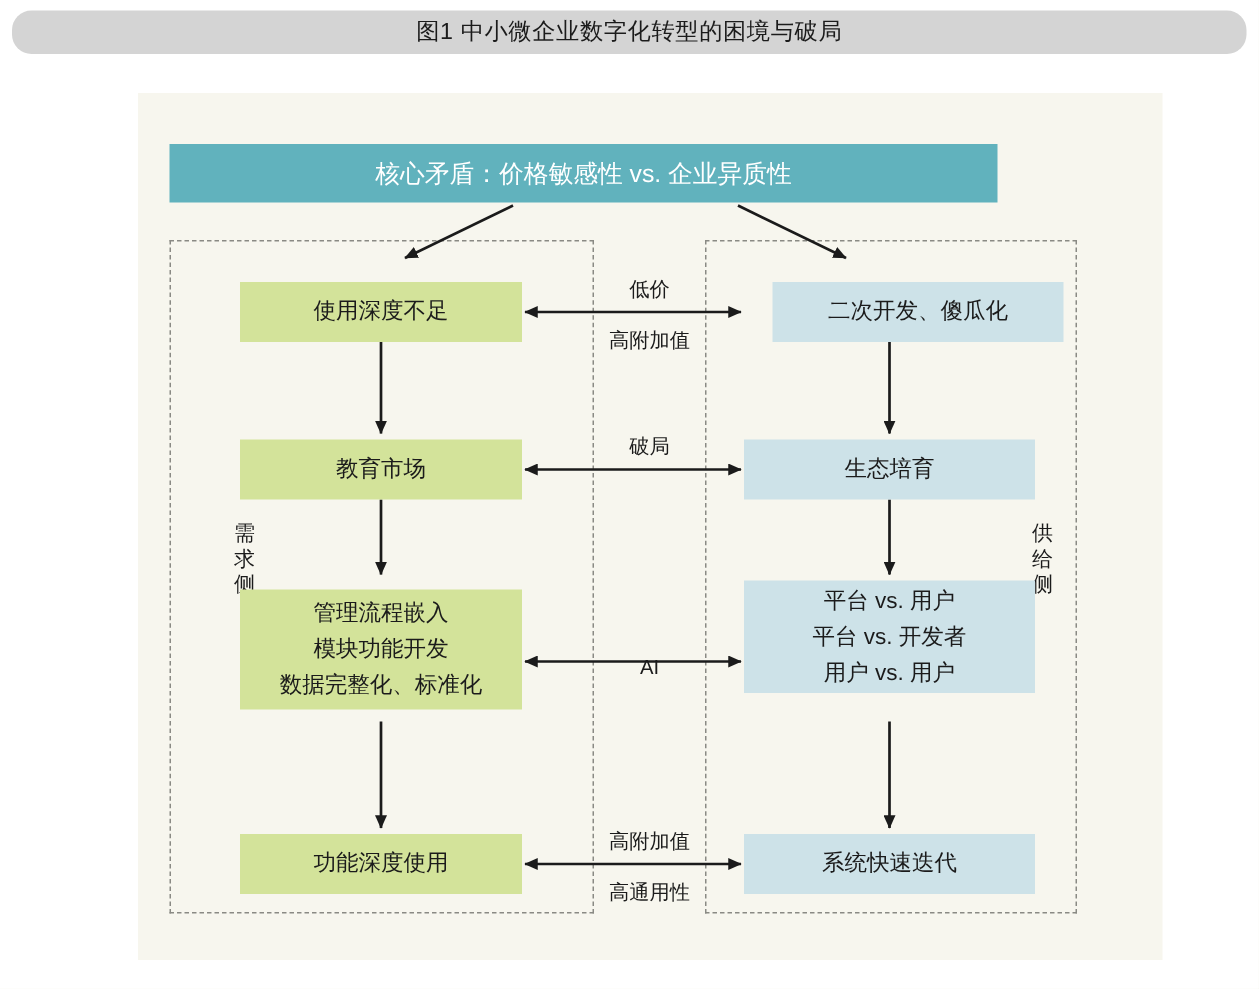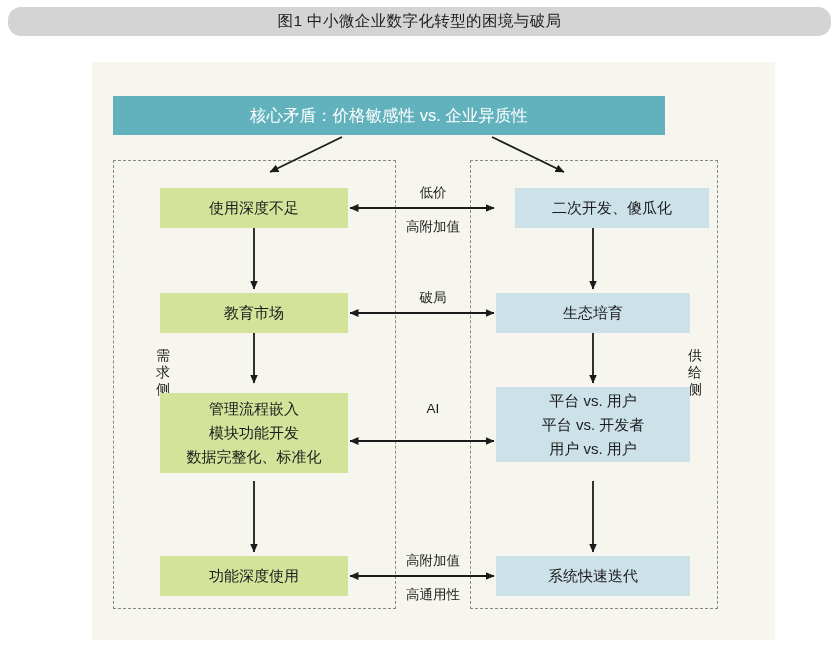--- a/index.html
+++ b/index.html
@@ -139,21 +139,21 @@
     color: #1b1b1b;
     white-space: nowrap;
     text-align: center;
     transform: translateX(-50%);
   }
 
   
   #lbl-lowprice   { left: 341px; top: 122px; }
   #lbl-lowgeneral { left: 341px; top: 156px; }
   #lbl-breakout   { left: 341px; top: 227px; }
-  #lbl-ai         { left: 341px; top: 339px; }
+  #lbl-ai         { left: 341px; top: 375px; }
   #lbl-highvalue  { left: 341px; top: 490px; }
   #lbl-highgeneral{ left: 341px; top: 524px; }
 </style>
 </head>
 <body>
 
 <div id="title-bar">
   <div id="title-text">图1  中小微企业数字化转型的困境与破局</div>
 </div>
 

